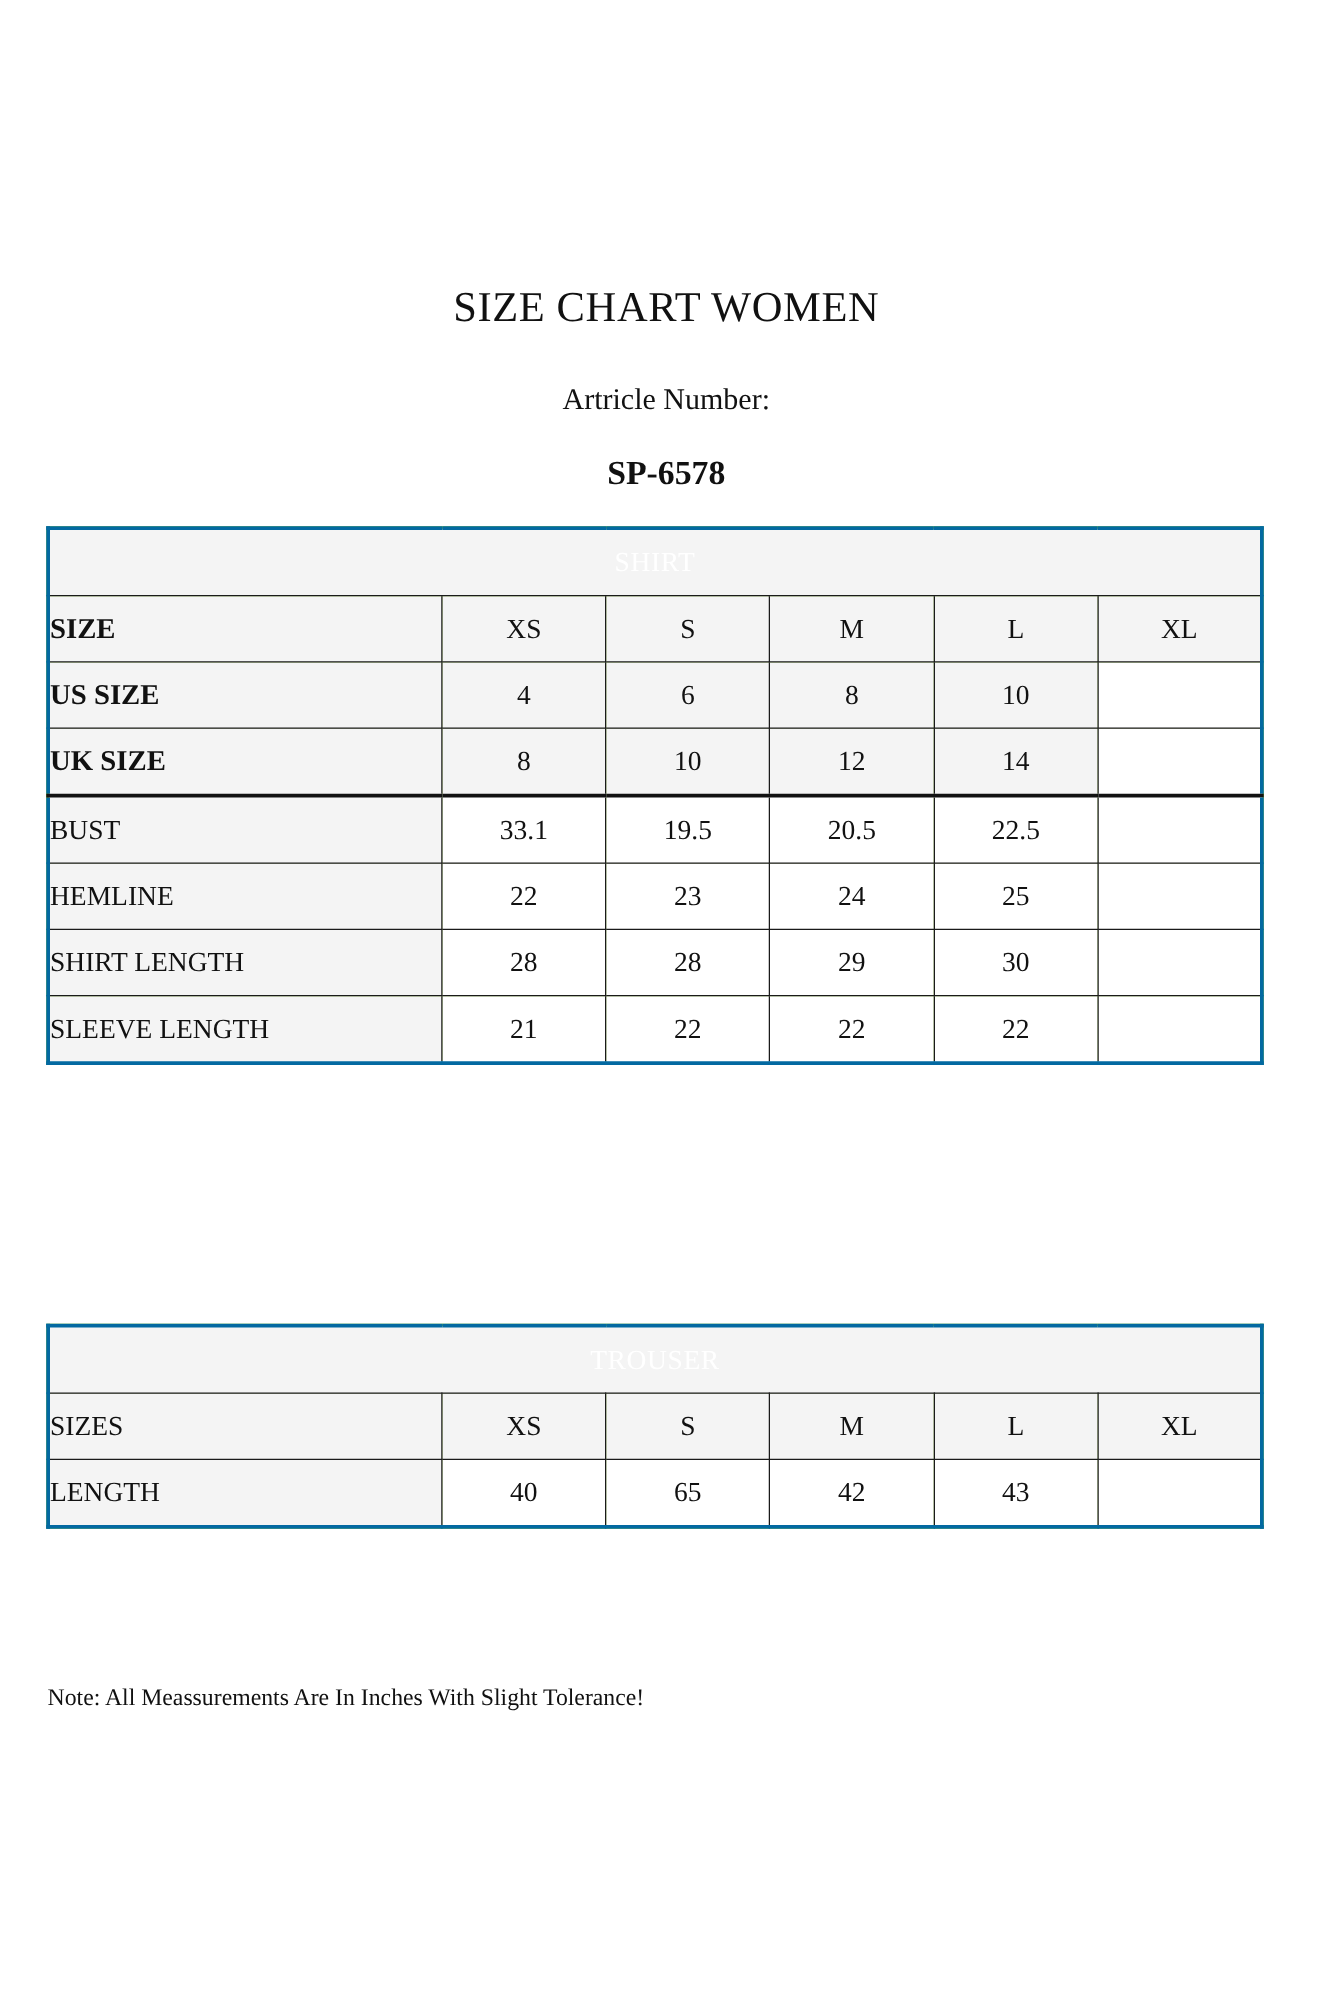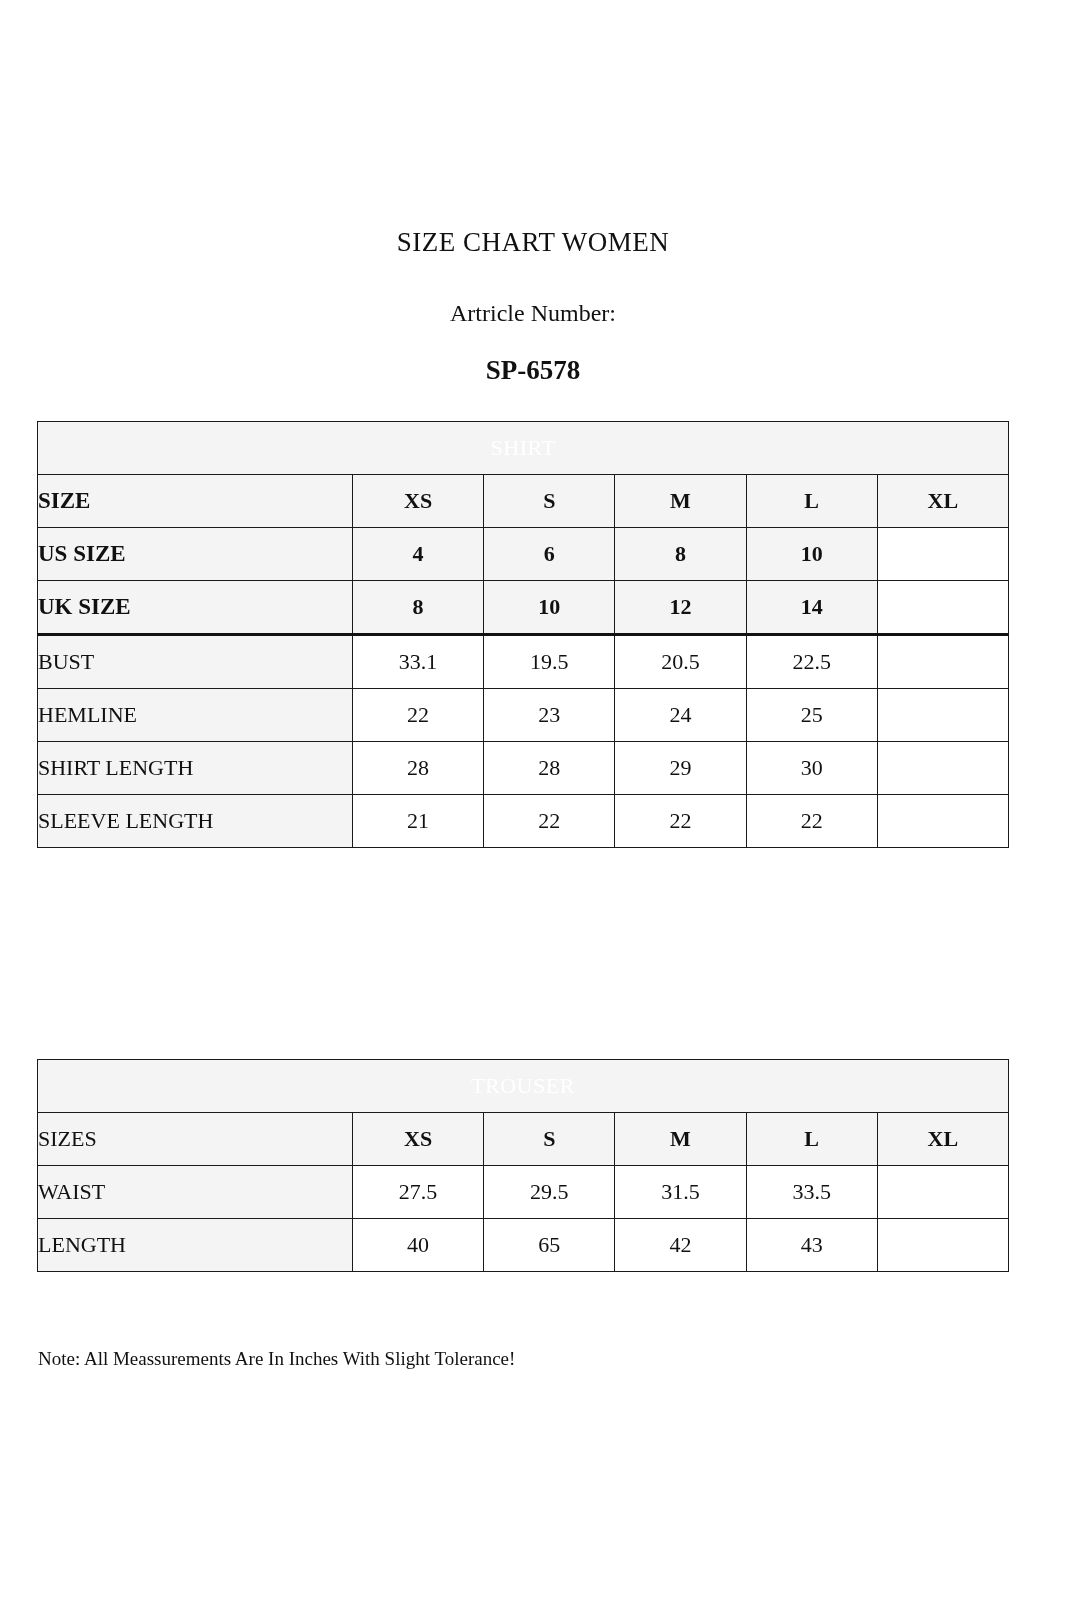--- a/index.html
+++ b/index.html
@@ -22,21 +22,21 @@
     position: relative;
     box-sizing: border-box;
   }
 
   
   .title-block {
     text-align: center;
     padding-top: 228px;
   }
   .main-title {
-    font-size: 27px;
+    font-size: 34px;
     font-weight: 400;
     letter-spacing: 0.5px;
     line-height: 1.1;
     margin: 0;
   }
   .article-label {
     font-size: 24px;
     font-weight: 400;
     margin: 0;
     padding-top: 42px;
@@ -56,21 +56,21 @@
     left: 37px;
     width: 971px;
   }
   #shirt-wrap { top: 421px; }
   #trouser-wrap { top: 1059px; }
 
   table.size-table {
     width: 971px;
     border-collapse: collapse;
     table-layout: fixed;
-    border: 1px solid #0369a1;
+    border: 3px solid #0369a1;
     background: #84cc16;
   }
   table.size-table col.label-col { width: 315px; }
   table.size-table col.data-col  { width: 131.2px; }
 
   .band-row td {
     background: #070707;
     color: #ffffff;
     text-align: center;
     font-size: 35px;
@@ -98,21 +98,21 @@
     background: #f4f4f4;
   }
   td.label-cell.bold { font-weight: 700; font-size: 23px; }
 
   td.data-cell {
     text-align: center;
     font-weight: 400;
     font-size: 22px;
     background: #f4f4f4;
   }
-  td.data-cell.bold { font-weight: 700; }
+  td.data-cell.bold { font-weight: 400; }
   td.data-cell.white { background: #ffffff; }
   td.data-cell.empty-white { background: #ffffff; }
 
   tr.thick-bottom td { border-bottom: 3px solid #121212; }
 
   
   .note {
     position: absolute;
     left: 38px;
     top: 1348px;
@@ -222,28 +222,20 @@
           </tr>
           <tr>
             <td class="label-cell">SIZES</td>
             <td class="data-cell bold">XS</td>
             <td class="data-cell bold">S</td>
             <td class="data-cell bold">M</td>
             <td class="data-cell bold">L</td>
             <td class="data-cell bold">XL</td>
           </tr>
           <tr>
-            <td class="label-cell">WAIST</td>
-            <td class="data-cell white">27.5</td>
-            <td class="data-cell white">29.5</td>
-            <td class="data-cell white">31.5</td>
-            <td class="data-cell white">33.5</td>
-            <td class="data-cell white empty-white"></td>
-          </tr>
-          <tr>
             <td class="label-cell">LENGTH</td>
             <td class="data-cell white">40</td>
             <td class="data-cell white">65</td>
             <td class="data-cell white">42</td>
             <td class="data-cell white">43</td>
             <td class="data-cell white empty-white"></td>
           </tr>
         </tbody>
     </table>
   </div>

